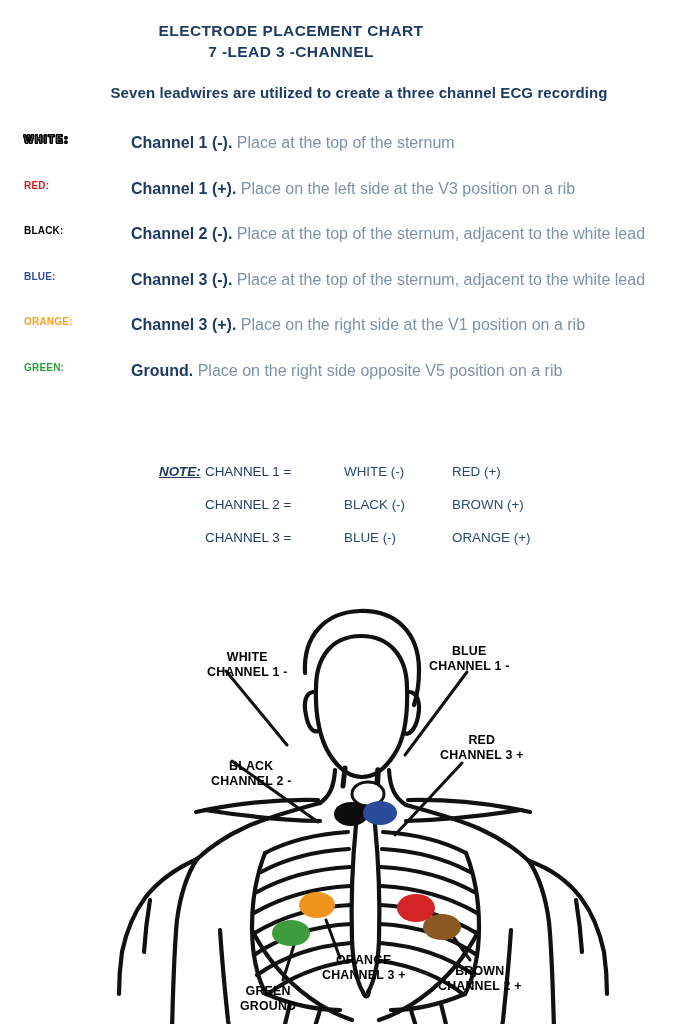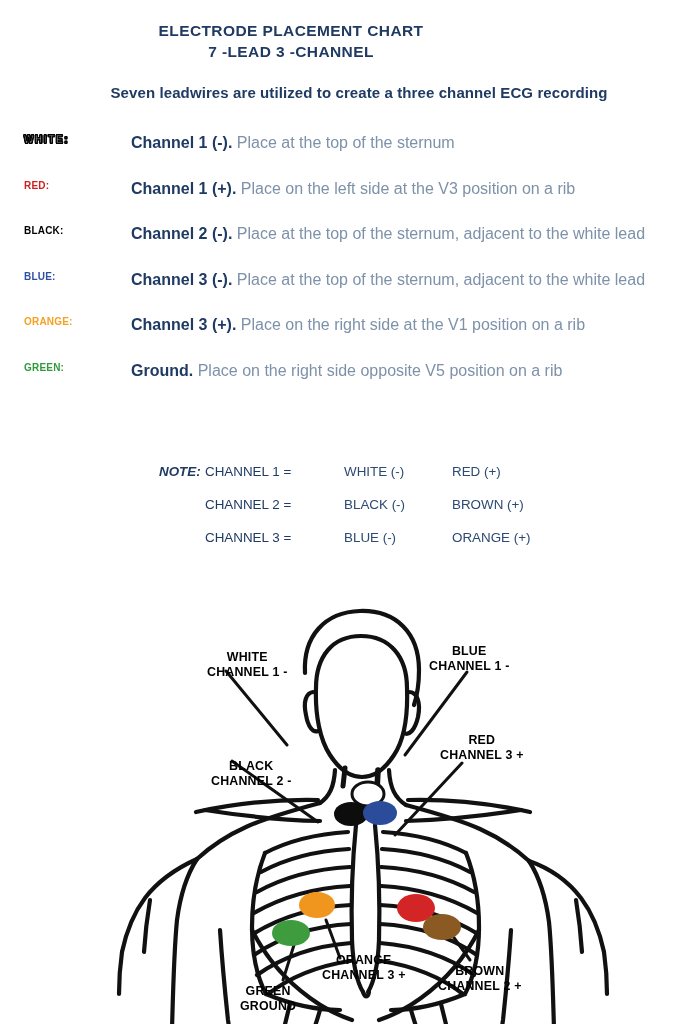--- a/index.html
+++ b/index.html
@@ -99,20 +99,21 @@
     font-size: 13.4px;
     color: #2c4a73;
   }
   .note-label {
     position: absolute;
     left: 159px;
     font-style: italic;
     font-weight: bold;
     font-size: 13.4px;
     color: #1f3a63;
+    text-decoration: underline;
   }
   .note-channel {
     position: absolute;
     left: 205px;
     font-weight: normal;
     color: #1f3a63;
     white-space: nowrap;
   }
   .note-neg {
     position: absolute;

